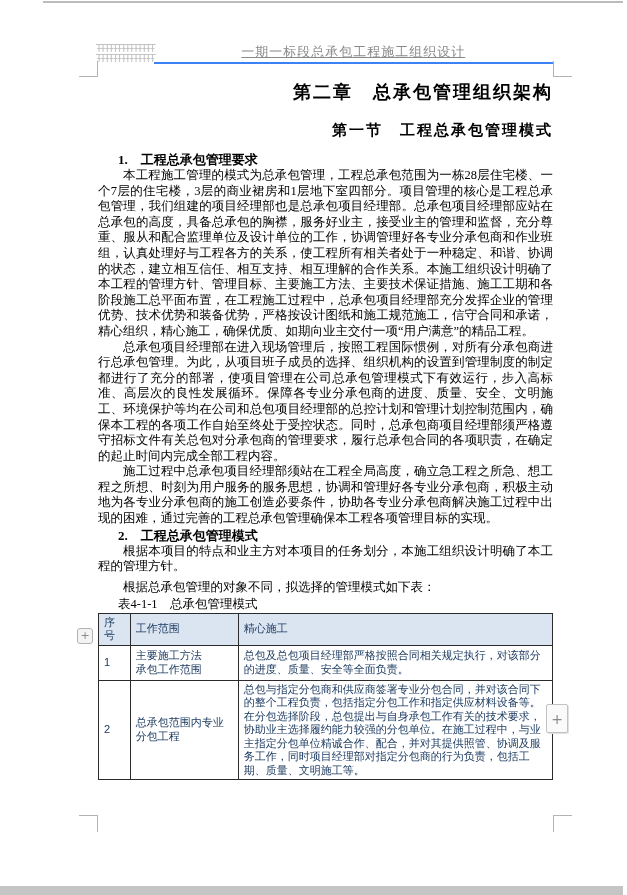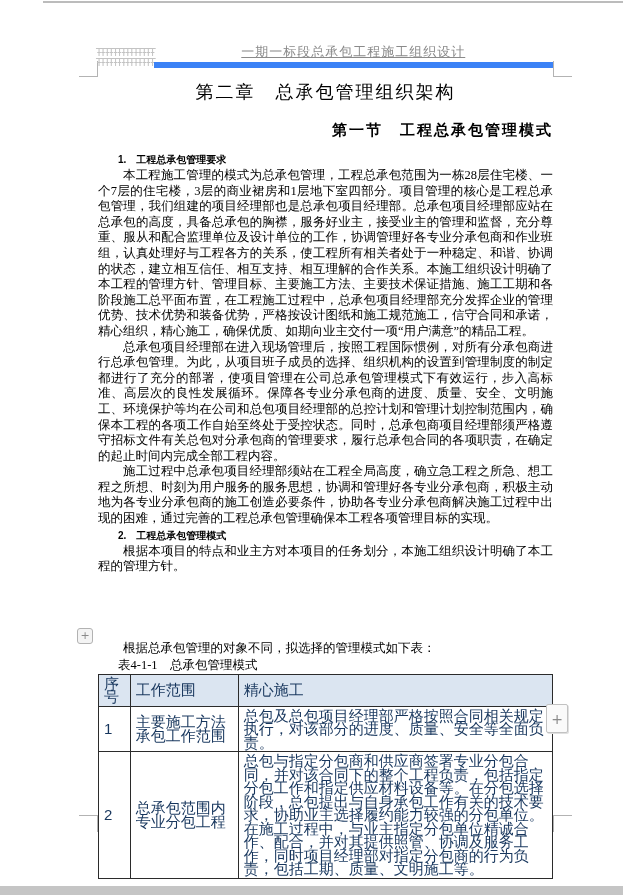--- a/index.html
+++ b/index.html
@@ -10,46 +10,46 @@
   
   .top-edge   { position:absolute; left:43px; top:1px;  width:584px; height:2px; background:#bcbcbc; }
   .right-edge { position:absolute; left:623px; top:0;   width:2px;  height:886px; background:#d8d8d8; }
   .bottom-bar { position:absolute; left:0; top:886px;   width:627px; height:9px; background:#c5c5c5; }
   .crop { position:absolute; background:#b3b3b3; }
 
   
   .hdr { position:absolute; left:96px; top:42px; width:457px; display:flex; align-items:flex-end; }
   .hdr-glyphs { color:#c3c3c3; font-family:"DejaVu Sans", sans-serif; font-size:10px;
                 line-height:10px; letter-spacing:-2px; white-space:nowrap; }
-  .hdr-rule { flex:1; border-bottom:6px solid #3b82f6; text-align:center; padding-bottom:1px; }
+  .hdr-rule { flex:1; border-bottom:2px solid #3b82f6; text-align:center; padding-bottom:1px; }
   .hdr-title { color:#8a8a8a; font-size:13px; letter-spacing:1px;
                text-decoration:underline; font-family:"Liberation Sans", sans-serif; }
 
   
-  .chapter-title { position:absolute; left:98px; top:80px; width:455px; text-align:center;
-                   font-size:18px; font-weight:normal; letter-spacing:2px;
+  .chapter-title { position:absolute; left:98px; top:80px; width:455px; text-align:right;
+                   font-size:18px; font-weight:bold; letter-spacing:2px;
                    font-family:"Liberation Sans", sans-serif; }
   .section-title { position:absolute; left:98px; top:121px; width:455px; text-align:right;
                    font-size:15px; font-weight:bold; letter-spacing:2px;
                    font-family:"Liberation Sans", sans-serif; }
 
   
   .content { position:absolute; left:98px; top:151px; width:455px; height:466px;
              overflow:hidden; font-size:12.5px; line-height:15.6px; text-align:justify; }
-  .num-heading { font-weight:bold; font-family:Liberation Sans, sans-serif;
-                 font-size:10px; line-height:17px; padding-left:20px; }
+  .num-heading { font-weight:bold; font-family:Liberation Serif, serif;
+                 font-size:13px; line-height:17px; padding-left:20px; }
   p.body { margin:0; text-indent:2em; }
 
   
-  .table-block { position:absolute; left:98px; top:641px; width:456px;
+  .table-block { position:absolute; left:98px; top:580px; width:456px;
                  font-size:12.5px; line-height:15.6px; }
   .table-caption { margin:0; padding-left:20px; line-height:16px; }
   table.mode { border-collapse:collapse; width:455px; margin-top:1px;
                color:#17365d; font-family:"Liberation Sans", sans-serif;
-               font-size:15px; line-height:13.5px; table-layout:fixed; }
+               font-size:11px; line-height:13.5px; table-layout:fixed; }
   table.mode th, table.mode td { border:1px solid #2b2b2b; padding:2px 5px;
                text-align:left; vertical-align:middle; font-weight:normal; }
   table.mode th { background:#dbe5f1; height:15px; }
   .col-no    { width:30px; }
   .col-scope { width:102px; }
   .col-mode  { width:297px; }
   .scope-cell { white-space:pre-line; }
   tr.r1 td { height:30px; }
   tr.r2 td { height:92px; }
 

